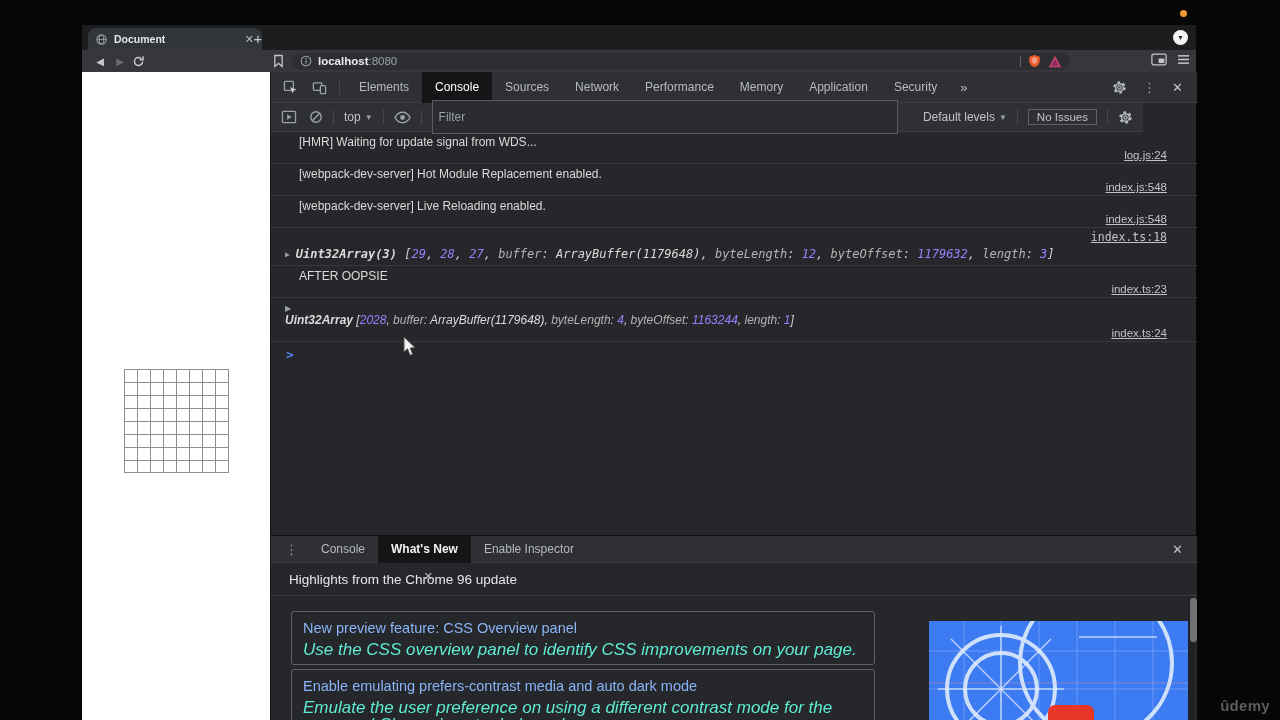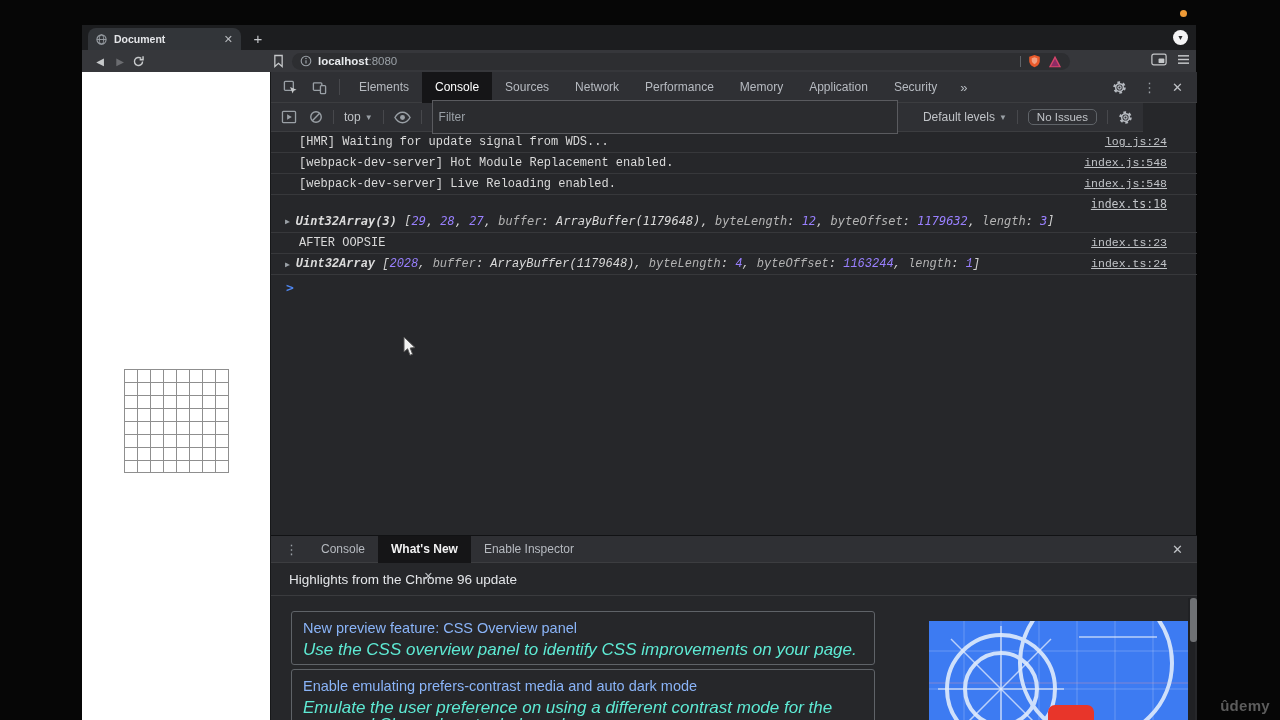--- a/index.html
+++ b/index.html
@@ -7,21 +7,21 @@
   body { font-family:"Liberation Sans", sans-serif; }
   #stage { position:relative; width:1280px; height:720px; background:#060606; }
 
   
   .window { position:absolute; left:82px; top:25px; width:1114px; height:695px; background:#35363a; }
 
   .rec-dot { position:absolute; left:1180px; top:10px; width:7px; height:7px; border-radius:50%; background:#ef9a36; }
 
   
   .tabstrip { position:absolute; left:0; top:0; width:1114px; height:25px; background:#1c1d1f; }
-  .btab { position:absolute; left:6px; top:3px; width:153px; height:22px; background:#323539;
+  .btab { position:absolute; left:6px; top:3px; width:174px; height:22px; background:#323539;
           border-radius:8px 8px 0 0; display:flex; align-items:center; padding:0 8px; }
   .btab-title { color:#e3e5e8; font-size:10.5px; font-weight:bold; margin-left:7px; flex:1; }
   .btab-close { color:#b9bcc0; font-size:11px; }
   .newtab-btn { position:absolute; left:166px; top:4px; color:#c8cacd; font-size:15px; width:20px; height:20px; text-align:center; line-height:19px; }
   .tabsearch { position:absolute; right:8px; top:5px; width:15px; height:15px; border-radius:50%; background:#f4f4f5;
                display:flex; align-items:center; justify-content:center; font-size:7px; color:#2b2c2e; }
 
   
   .navbar { position:absolute; left:0; top:25px; width:1114px; height:22px; background:#36373b;
             display:flex; align-items:center; }
@@ -62,26 +62,26 @@
   .ctoolbar { position:absolute; left:0; top:31px; width:872px; height:29px; background:#2f3034;
               border-bottom:1px solid #3c3d40; display:flex; align-items:center; padding:0 10px; }
   .ct-gap { width:12px; }
   .ct-sep { width:1px; height:14px; background:#47484c; margin:0 10px; }
   .ct-label { color:#c0c3c7; font-size:12px; }
   .caret { font-size:8px; color:#9aa0a6; margin-left:4px; }
   .filter-input { width:466px; height:19px; background:#2b2c2f; border:1px solid #5a5b5f; color:#c9cbcf;
                   font-size:12px; padding:16px 6px; outline:none; font-family:"Liberation Sans",sans-serif; }
   .filter-input::placeholder { color:#9aa0a6; }
   .ct-right { margin-left:auto; display:flex; align-items:center; }
-  .chip { border:1px solid #5f6368; border-radius:5px; color:#c0c3c7; font-size:11.5px; padding:1px 8px; }
+  .chip { border:1px solid #5f6368; border-radius:0; color:#c0c3c7; font-size:11.5px; padding:1px 8px; }
 
   
   .cmessages { position:absolute; left:0; top:60px; width:926px; }
   .crow { display:flex; align-items:flex-start; min-height:21px; padding:3px 30px 2px 28px;
-          border-bottom:1px solid #37383b; font-family:Liberation Mono, monospace; font-size:12px; color:#dadada; }
+          border-bottom:1px solid #37383b; font-family:Liberation Sans, sans-serif; font-size:12px; color:#dadada;flex-direction:column; }
   .crow.indent { padding-left:14px; }
   .srclink { margin-left:auto; padding-left:16px; color:#c0c3c7; text-decoration:underline; font-size:11.5px; white-space:nowrap; }
   .expand-arrow { color:#9aa0a6; font-size:8px; margin:3px 6px 0 0; }
   .crow-tall { border-bottom:1px solid #37383b; padding:2px 30px 4px 14px;
                font-family:"DejaVu Sans Mono", monospace; font-size:12px; color:#dadada; }
   .crow-tall .lnk-line { display:flex; min-height:17px; }
   .crow-tall .obj-line { display:flex; align-items:flex-start; }
   .tok-cls { color:#dadada; font-style:italic; font-weight:bold; }
   .tok-obj { color:#dadada; font-style:italic; }
   .tok-num { color:#9980ff; font-style:italic; }

